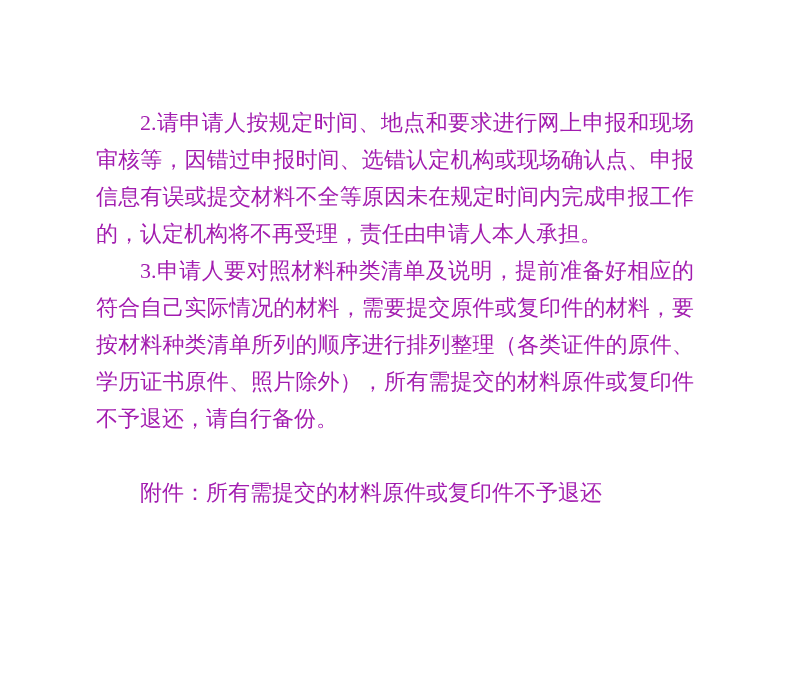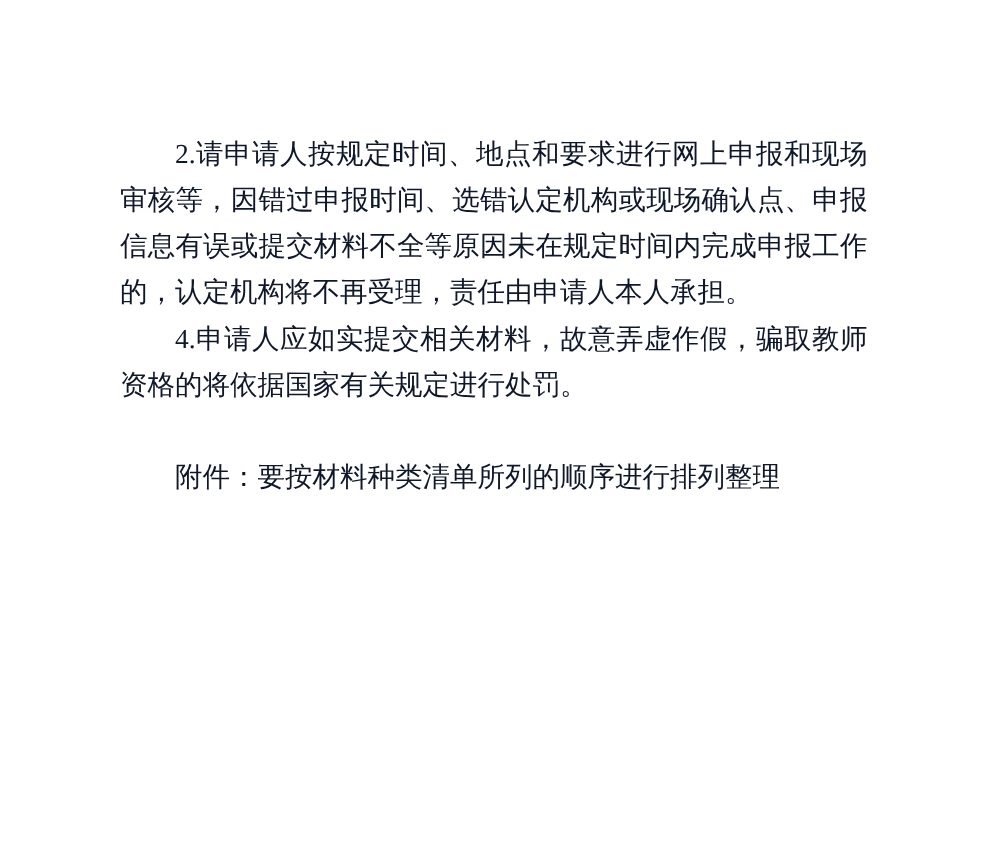--- a/index.html
+++ b/index.html
@@ -15,36 +15,36 @@
     overflow: hidden;
     font-family: "Liberation Serif", "DejaVu Serif", serif;
   }
   .text-block {
     position: absolute;
     left: 96px;
     top: 104px;
     width: 598px;
     font-size: 22px;
     line-height: 37px;
-    color: #0f172a;
+    color: #a21caf;
     text-align: justify;
     text-justify: inter-ideograph;
   }
   .text-block p {
     margin: 0;
     padding: 0;
     text-indent: 2em;
   }
   .attachment-line {
     margin-top: 37px !important;
     text-align: left;
   }
 </style>
 </head>
 <body>
 
 <div class="page">
   <div class="text-block">
     <p>2.请申请人按规定时间、地点和要求进行网上申报和现场审核等，因错过申报时间、选错认定机构或现场确认点、申报信息有误或提交材料不全等原因未在规定时间内完成申报工作的，认定机构将不再受理，责任由申请人本人承担。</p>
-    <p>4.申请人应如实提交相关材料，故意弄虚作假，骗取教师资格的将依据国家有关规定进行处罚。</p>
-    <p class="attachment-line">附件：要按材料种类清单所列的顺序进行排列整理</p>
+    <p>3.申请人要对照材料种类清单及说明，提前准备好相应的符合自己实际情况的材料，需要提交原件或复印件的材料，要按材料种类清单所列的顺序进行排列整理（各类证件的原件、学历证书原件、照片除外），所有需提交的材料原件或复印件不予退还，请自行备份。</p>
+    <p class="attachment-line">附件：所有需提交的材料原件或复印件不予退还</p>
   </div>
 </div>
 
 </body></html>

